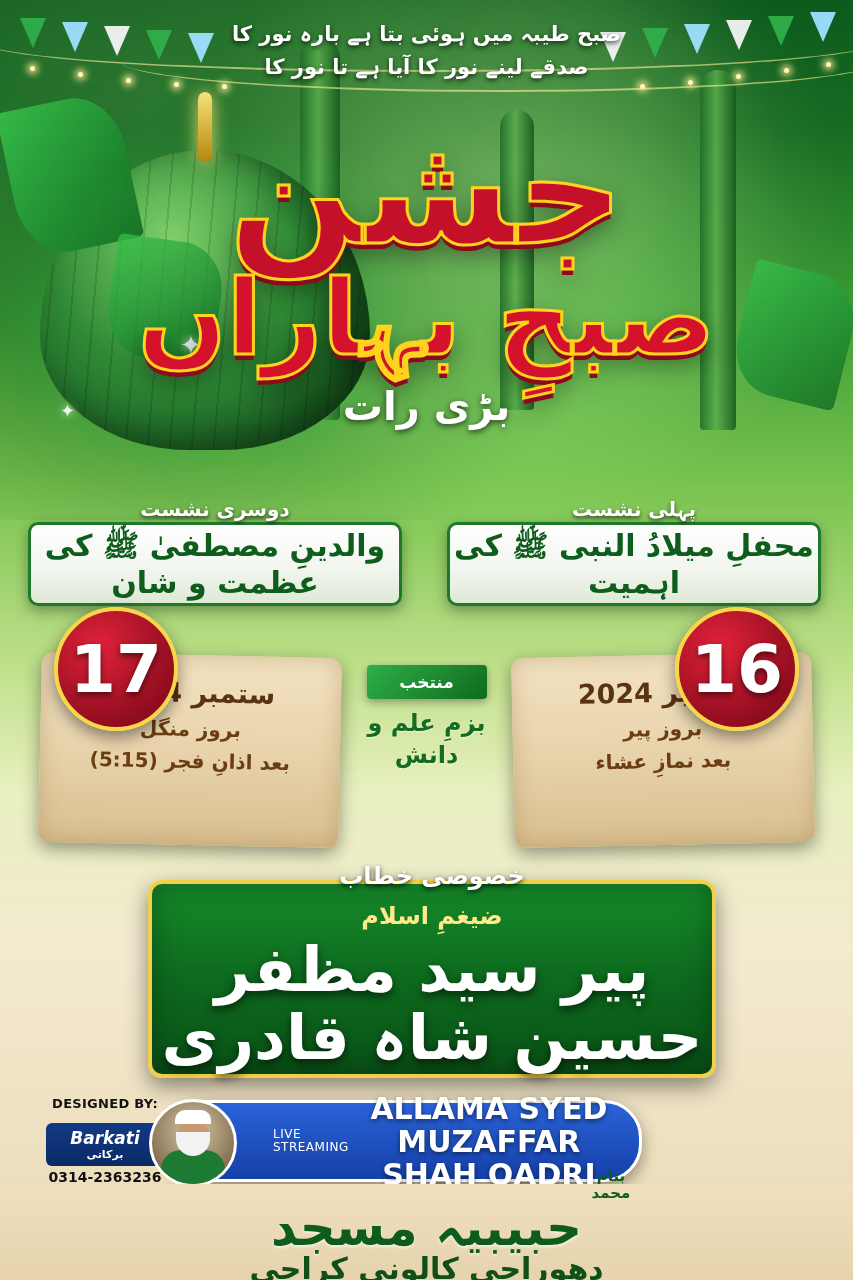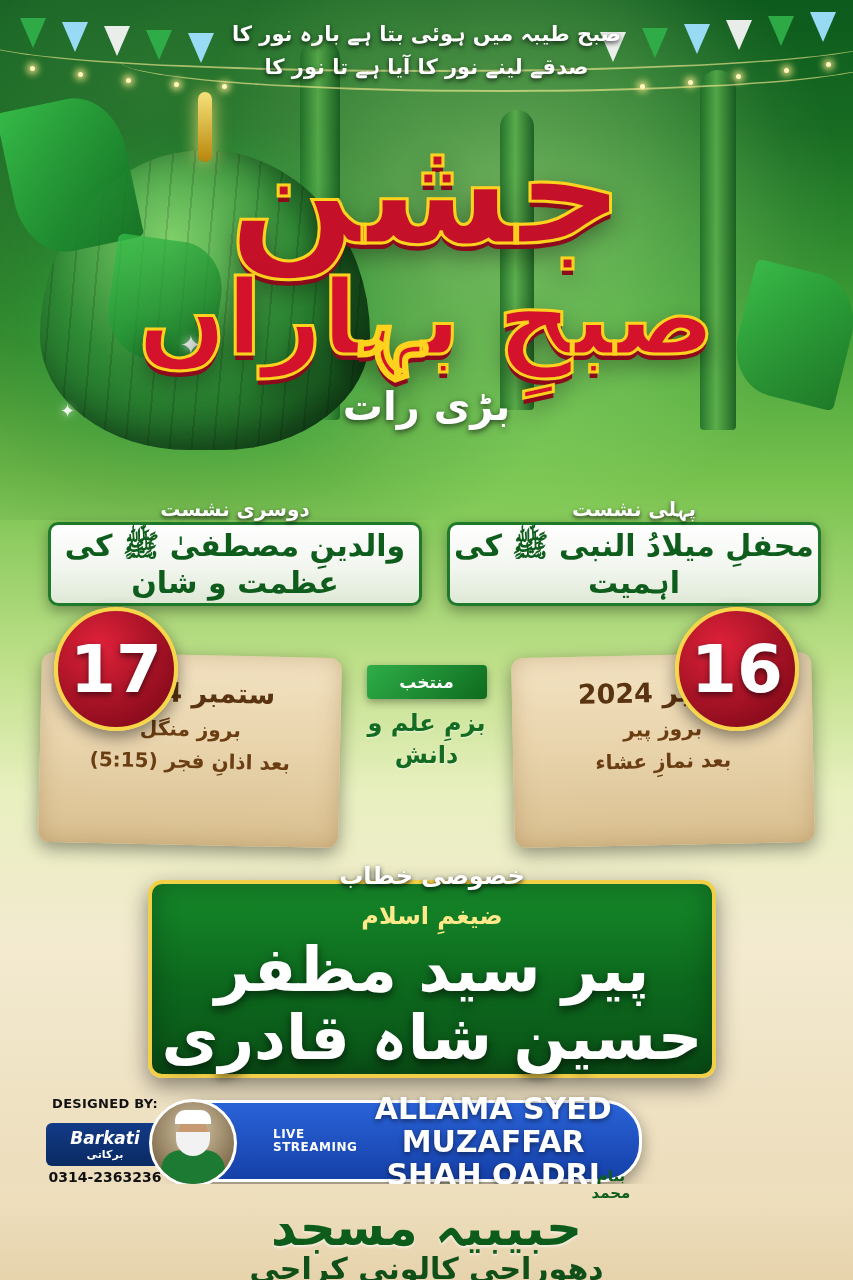--- a/index.html
+++ b/index.html
@@ -113,21 +113,21 @@
     position:absolute;top:500px;left:0;width:853px;height:120px;direction:rtl;
   }
   .session{
     position:absolute;top:22px;width:368px;height:78px;
     background:linear-gradient(180deg,#ffffff 0%,#f2f6ef 55%,#dfe9d6 100%);
     border:3px solid #1e7a2a;border-radius:10px;
     box-shadow:0 5px 14px rgba(0,0,0,.35);
     display:flex;align-items:center;justify-content:center;
   }
   .session.right{right:32px;}
-  .session.left{left:48px;}
+  .session.left{left:28px;}
   .session-text{
     color:#0f5d1c;font-size:30px;font-weight:700;direction:rtl;text-align:center;line-height:1.25;
   }
   .session-label{
     position:absolute;top:-4px;width:100%;text-align:center;color:#ffffff;font-size:20px;font-weight:700;
     text-shadow:0 2px 4px rgba(0,0,0,.7);
   }
 
   
   .scrolls{position:absolute;top:625px;left:0;width:853px;height:250px;direction:rtl;}
@@ -213,21 +213,21 @@
   }
   .avatar .head{position:absolute;left:50%;top:16px;transform:translateX(-50%);width:30px;height:30px;border-radius:50%;background:#c79a72;}
   .avatar .beard{position:absolute;left:50%;top:30px;transform:translateX(-50%);width:34px;height:24px;border-radius:0 0 18px 18px;background:#f2f2f2;}
   .avatar .cap{position:absolute;left:50%;top:8px;transform:translateX(-50%);width:36px;height:14px;border-radius:10px 10px 0 0;background:#fff;}
   .avatar .body{position:absolute;left:50%;bottom:0;transform:translateX(-50%);width:64px;height:34px;border-radius:20px 20px 0 0;background:#1c7a32;}
   .fb{
     width:30px;height:30px;border-radius:50%;background:#ffffff;color:#1877f2;
     font-weight:700;font-size:22px;display:flex;align-items:center;justify-content:center;
     margin-left:6px;margin-right:66px;
   }
-  .liveword{color:#fff;font-size:12px;font-weight:700;letter-spacing:.5px;line-height:1.1;text-align:left;}
+  .liveword{color:#fff;font-size:12px;font-weight:400;letter-spacing:.5px;line-height:1.1;text-align:left;}
   .livename{
     flex:1;color:#ffffff;font-size:30px;font-weight:700;line-height:1.1;text-align:center;
     text-shadow:0 2px 5px rgba(0,0,0,.5);padding-right:10px;
   }
 
   
   .bottom{
     position:absolute;left:0;bottom:0;width:853px;height:96px;
     background:linear-gradient(180deg,#efe0bf 0%, #e6d3ac 100%);
     direction:rtl;text-align:center;

